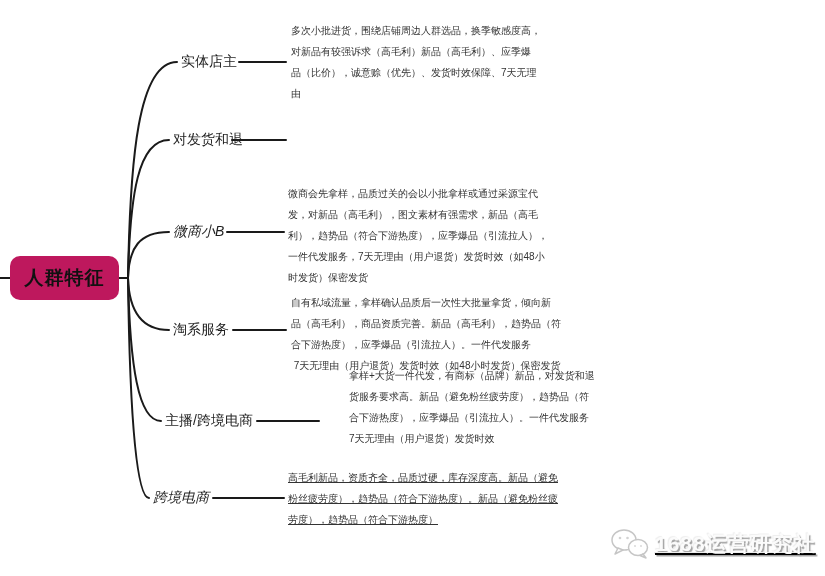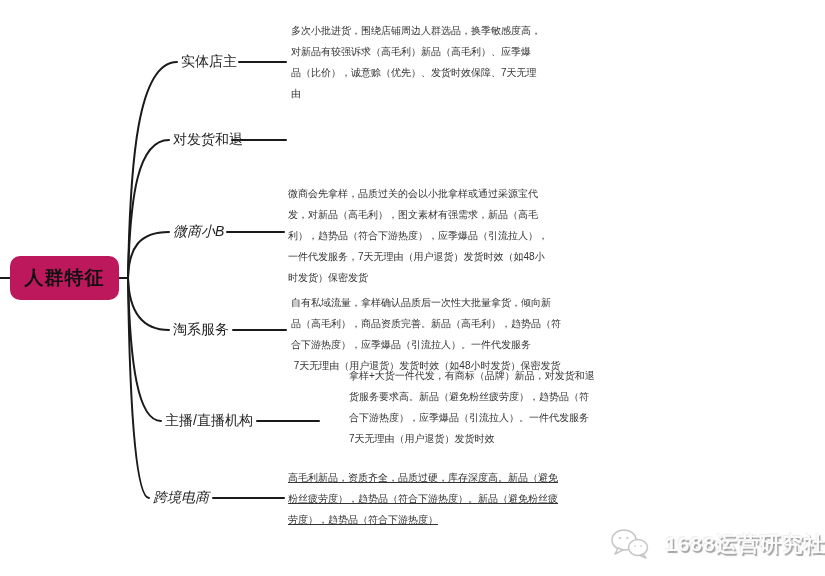--- a/index.html
+++ b/index.html
@@ -55,21 +55,22 @@
     font-size: 10px;
     line-height: 21px;
     color: #333333;
     white-space: pre-wrap;
   }
   .watermark {
     position: absolute;
     left: 610px; top: 528px;
     display: flex;
     align-items: center;
-    gap: 15px;
+    gap: 5px;
+    text-decoration: underline;
   }
   .watermark-text {
     font-size: 21px;
     font-weight: bold;
     color: #fbfbfb;
     letter-spacing: 1px;
     text-shadow: 1.5px 1.5px 1px #a3a3a3, -1px -1px 1px #eeeeee;
     white-space: nowrap;
   }
 </style>
@@ -99,21 +100,21 @@
   </svg>
 
   <div class="root-node">
     <span>人群特征</span>
   </div>
 
   <div class="branch-label" style="left:181px; top:62px;">实体店主</div>
   <div class="branch-label" style="left:173px; top:140px;">对发货和退</div>
   <div class="branch-label" style="left:173px; top:232px;font-style:italic;">微商小B</div>
   <div class="branch-label" style="left:173px; top:330px;">淘系服务</div>
-  <div class="branch-label" style="left:165px; top:421px;">主播/直播机构</div>
+  <div class="branch-label" style="left:165px; top:421px;">主播/跨境电商</div>
   <div class="branch-label" style="left:153px; top:498px;font-style:italic;">跨境电商</div>
 
   <div class="branch-text" style="left:291px; top:20px;">多次小批进货，围绕店铺周边人群选品，换季敏感度高，
 对新品有较强诉求（高毛利）新品（高毛利）、应季爆
 品（比价），诚意赊（优先）、发货时效保障、7天无理
 由</div>
   <div class="branch-text" style="left:288px; top:183px;">微商会先拿样，品质过关的会以小批拿样或通过采源宝代
 发，对新品（高毛利），图文素材有强需求，新品（高毛
 利），趋势品（符合下游热度），应季爆品（引流拉人），
 一件代发服务，7天无理由（用户退货）发货时效（如48小

